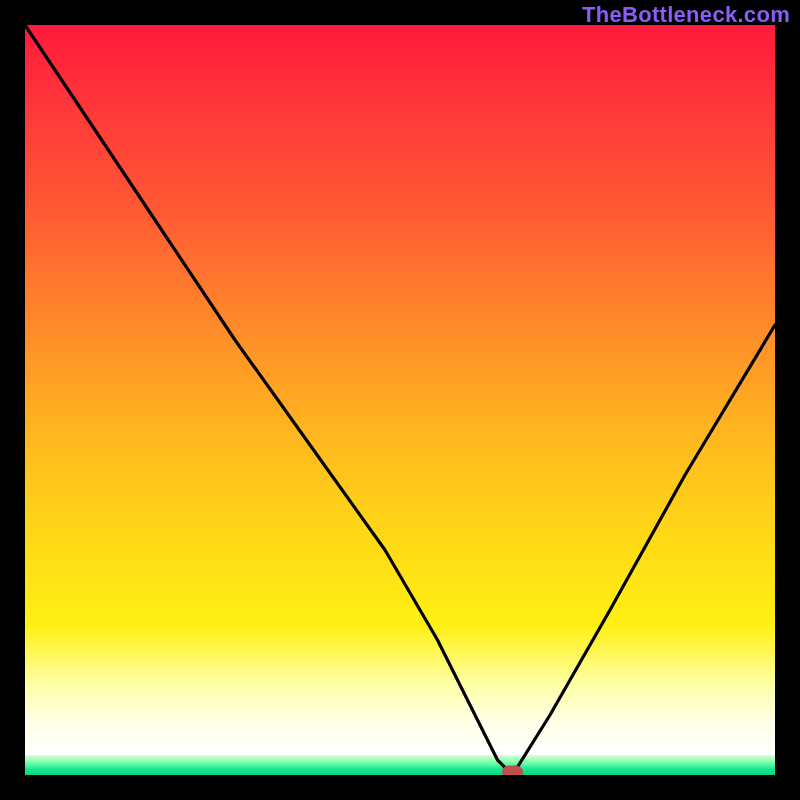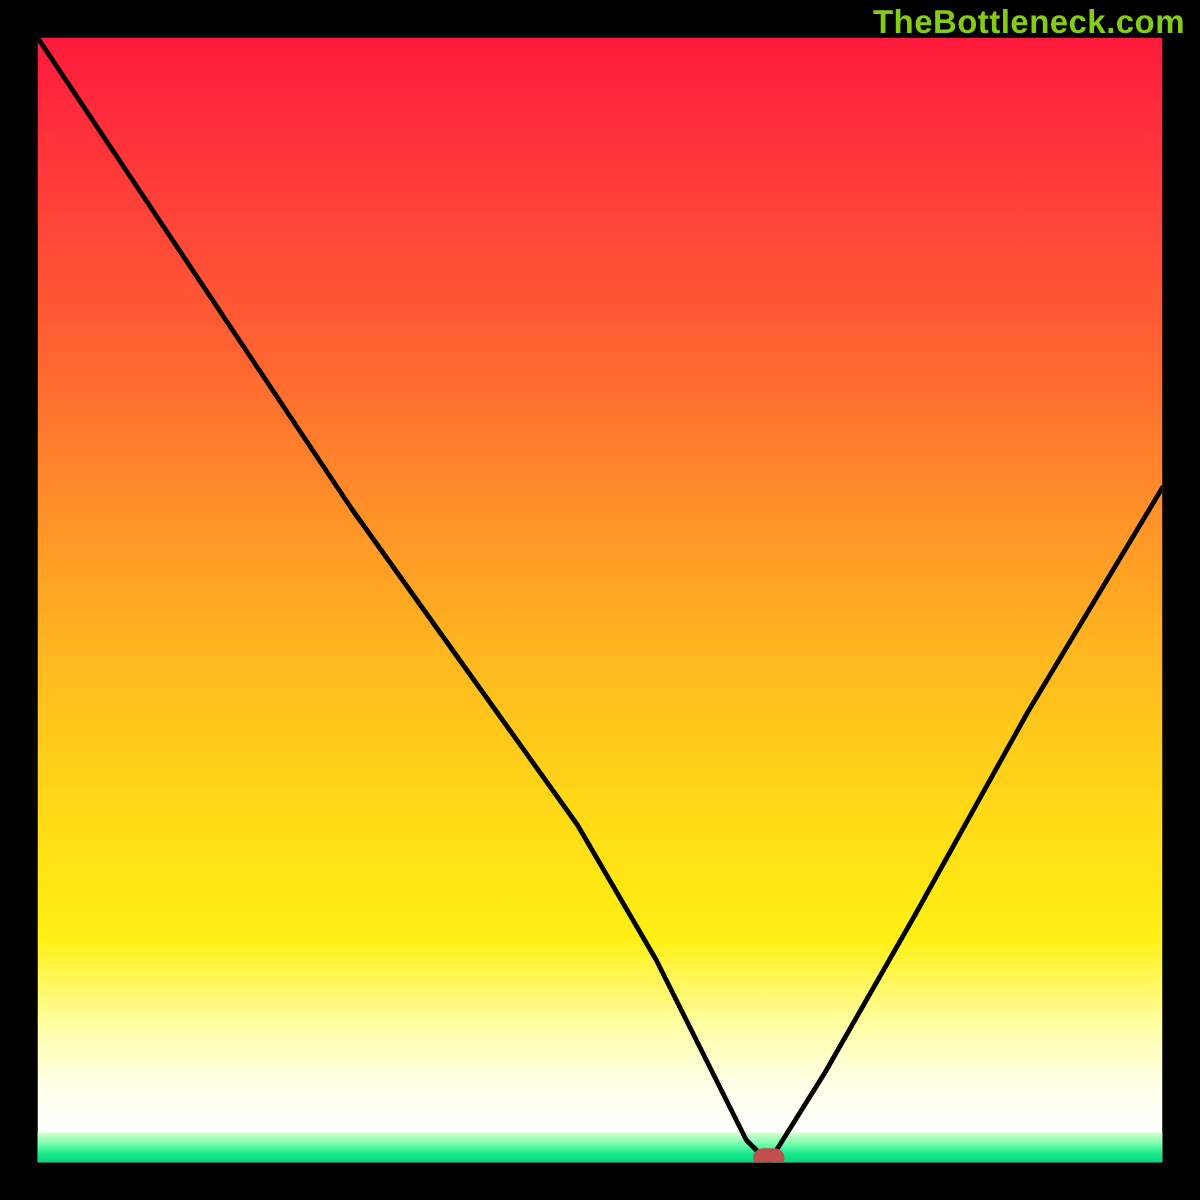--- a/index.html
+++ b/index.html
@@ -14,21 +14,21 @@
   .frame {
     position: relative;
     width: 800px;
     height: 800px;
     background: #000;
   }
   .watermark {
     position: absolute;
     top: 2px;
     right: 10px;
-    color: #84cc16;
+    color: #8b5cf6;
     font-size: 22px;
     font-weight: 600;
     letter-spacing: 0.3px;
     z-index: 20;
   }
   
   .plot {
     position: absolute;
     left: 25px;
     top: 25px;

